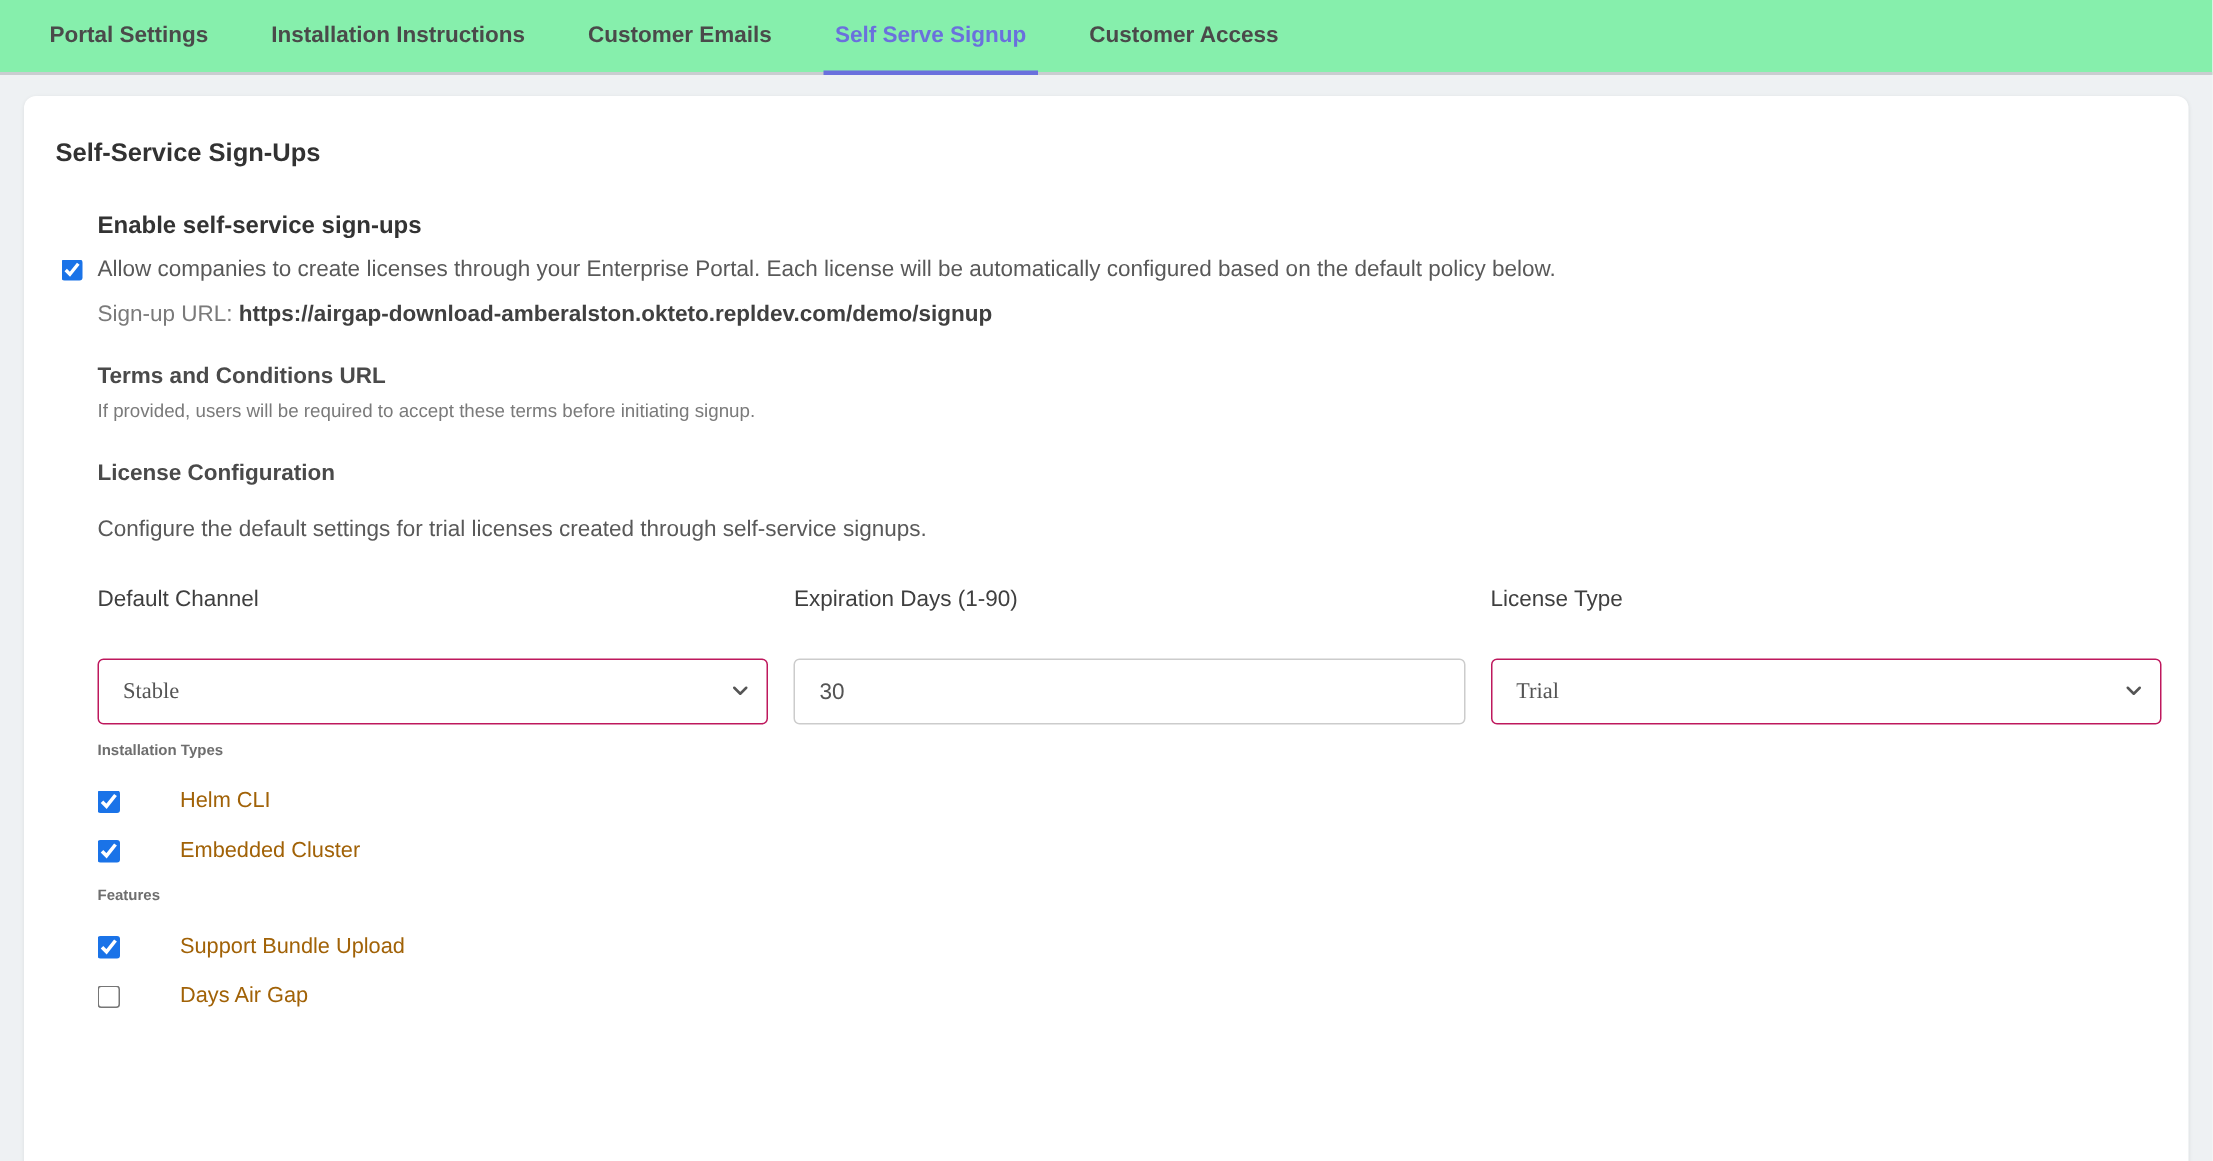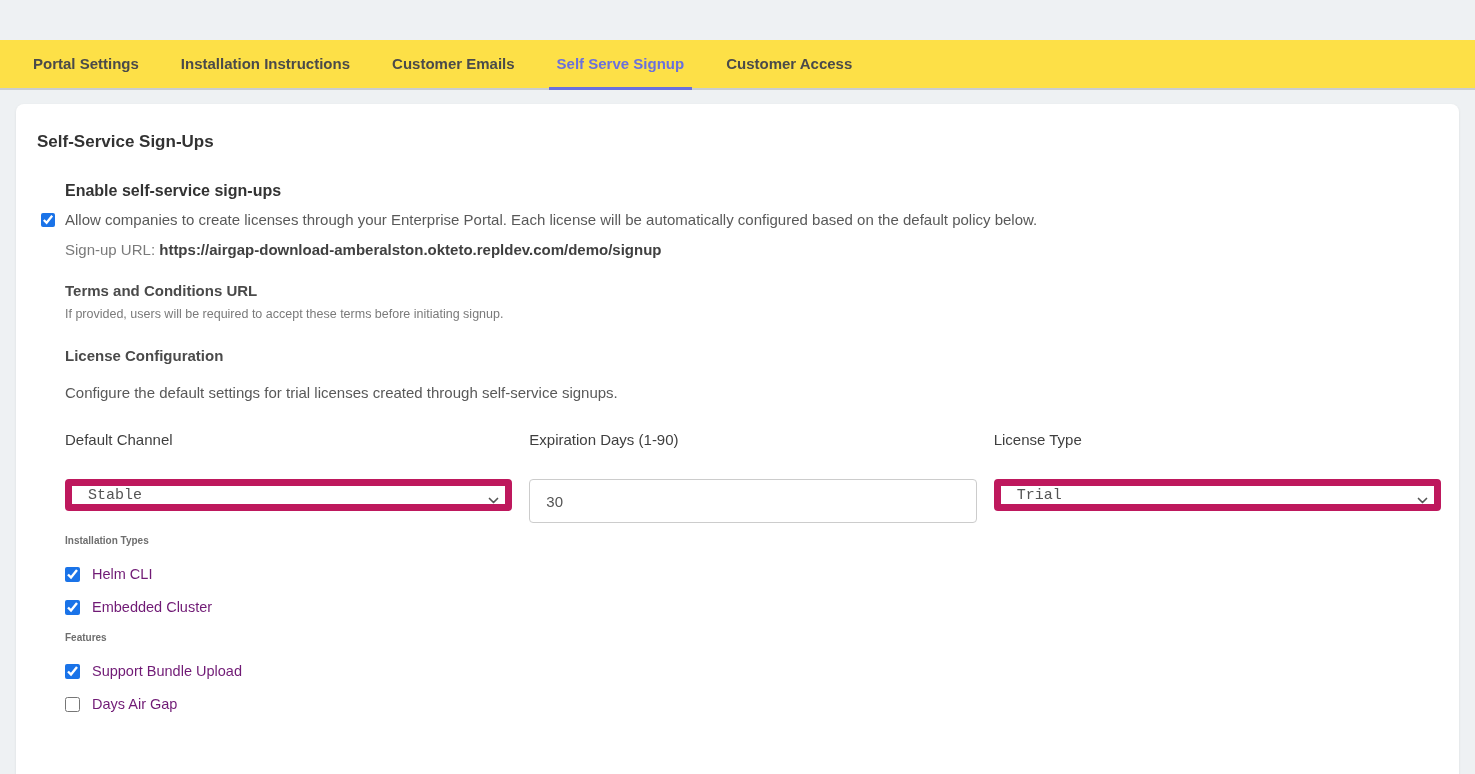--- a/index.html
+++ b/index.html
@@ -1,21 +1,21 @@
 <!DOCTYPE html>
 <html><head>
 <meta charset="utf-8">
 <style>
   * { margin:0; padding:0; box-sizing:border-box; }
   html,body { width:1475px; height:774px; overflow:hidden;
     font-family:"Liberation Sans", sans-serif; background:#eef1f3; }
 
   
-  .tabbar { background:#fde047; border-bottom:2px solid #c9cdd0;
-    height:50px; display:flex; align-items:stretch; padding:0 0 0 25px;margin-top:40px; }
+  .tabbar { background:#86efac; border-bottom:2px solid #c9cdd0;
+    height:50px; display:flex; align-items:stretch; padding:0 0 0 25px; }
   .tab { display:flex; align-items:center; padding:0 8px; margin-right:26px;
     font-size:15px; font-weight:600; color:#4a4a4a; cursor:pointer;
     border-bottom:3px solid transparent; margin-bottom:-2px; white-space:nowrap; }
   .tab.active { color:#6a70dd; border-bottom-color:#6a70dd; }
 
   
   .card { background:#ffffff; margin:14px 16px 0; border-radius:8px;
     box-shadow:0 1px 3px rgba(0,0,0,0.08); min-height:720px;
     padding:28px 21px 40px; }
   .card-title { font-size:17px; font-weight:600; color:#323232; margin-bottom:30px; }
@@ -37,33 +37,33 @@
   .helper { font-size:12.5px; color:#7a7a7a; margin-top:8px; margin-bottom:26px; }
 
   .config-heading { font-size:15px; font-weight:700; color:#4a4a4a; margin-bottom:20px; }
   .config-desc { font-size:15px; color:#595959; margin-bottom:30px; }
 
   .fields-row { display:flex; gap:17px; width:1376px; margin-bottom:12px; }
   .field-col { flex:1; }
   .col-label { font-size:15px; color:#3f3f3f; margin-bottom:10px; }
   .col-control { margin-top:31px; }
   .select-wrap { position:relative; }
-  .select-wrap select { width:100%; height:32px; appearance:none; -webkit-appearance:none;
-    border:7px solid #be185d; border-radius:4px; background:#fff; padding:0 30px 0 16px;
-    font-size:15px; color:#545454; font-family:Liberation Mono, monospace; }
+  .select-wrap select { width:100%; height:44px; appearance:none; -webkit-appearance:none;
+    border:1px solid #be185d; border-radius:4px; background:#fff; padding:0 30px 0 16px;
+    font-size:15px; color:#545454; font-family:Liberation Serif, serif; }
   .select-wrap .chev { position:absolute; right:12px; top:15px; pointer-events:none; }
   .num-input { width:100%; height:44px; border:1px solid #ccc; border-radius:4px;
     padding:0 16px; font-size:15px; color:#545454; background:#fff;
     font-family:"Liberation Sans",sans-serif; }
 
   .group-heading { font-size:10px; font-weight:600; color:#6e6e6e; margin-bottom:20px; }
   .check-row { display:flex; align-items:center; margin-bottom:17px; cursor:pointer; }
   .check-row input { width:15px; height:15px; accent-color:#1a73e8; margin-right:12px;
     cursor:pointer; }
-  .check-row span { font-size:14.5px; color:#701a75; }
+  .check-row span { font-size:14.5px; color:#a16207;margin-left:28px; }
   .group { margin-bottom:11px; }
 </style>
 </head>
 <body>
 
 <div class="tabbar">
   <div class="tab">Portal Settings</div>
   <div class="tab">Installation Instructions</div>
   <div class="tab">Customer Emails</div>
   <div class="tab active">Self Serve Signup</div>

